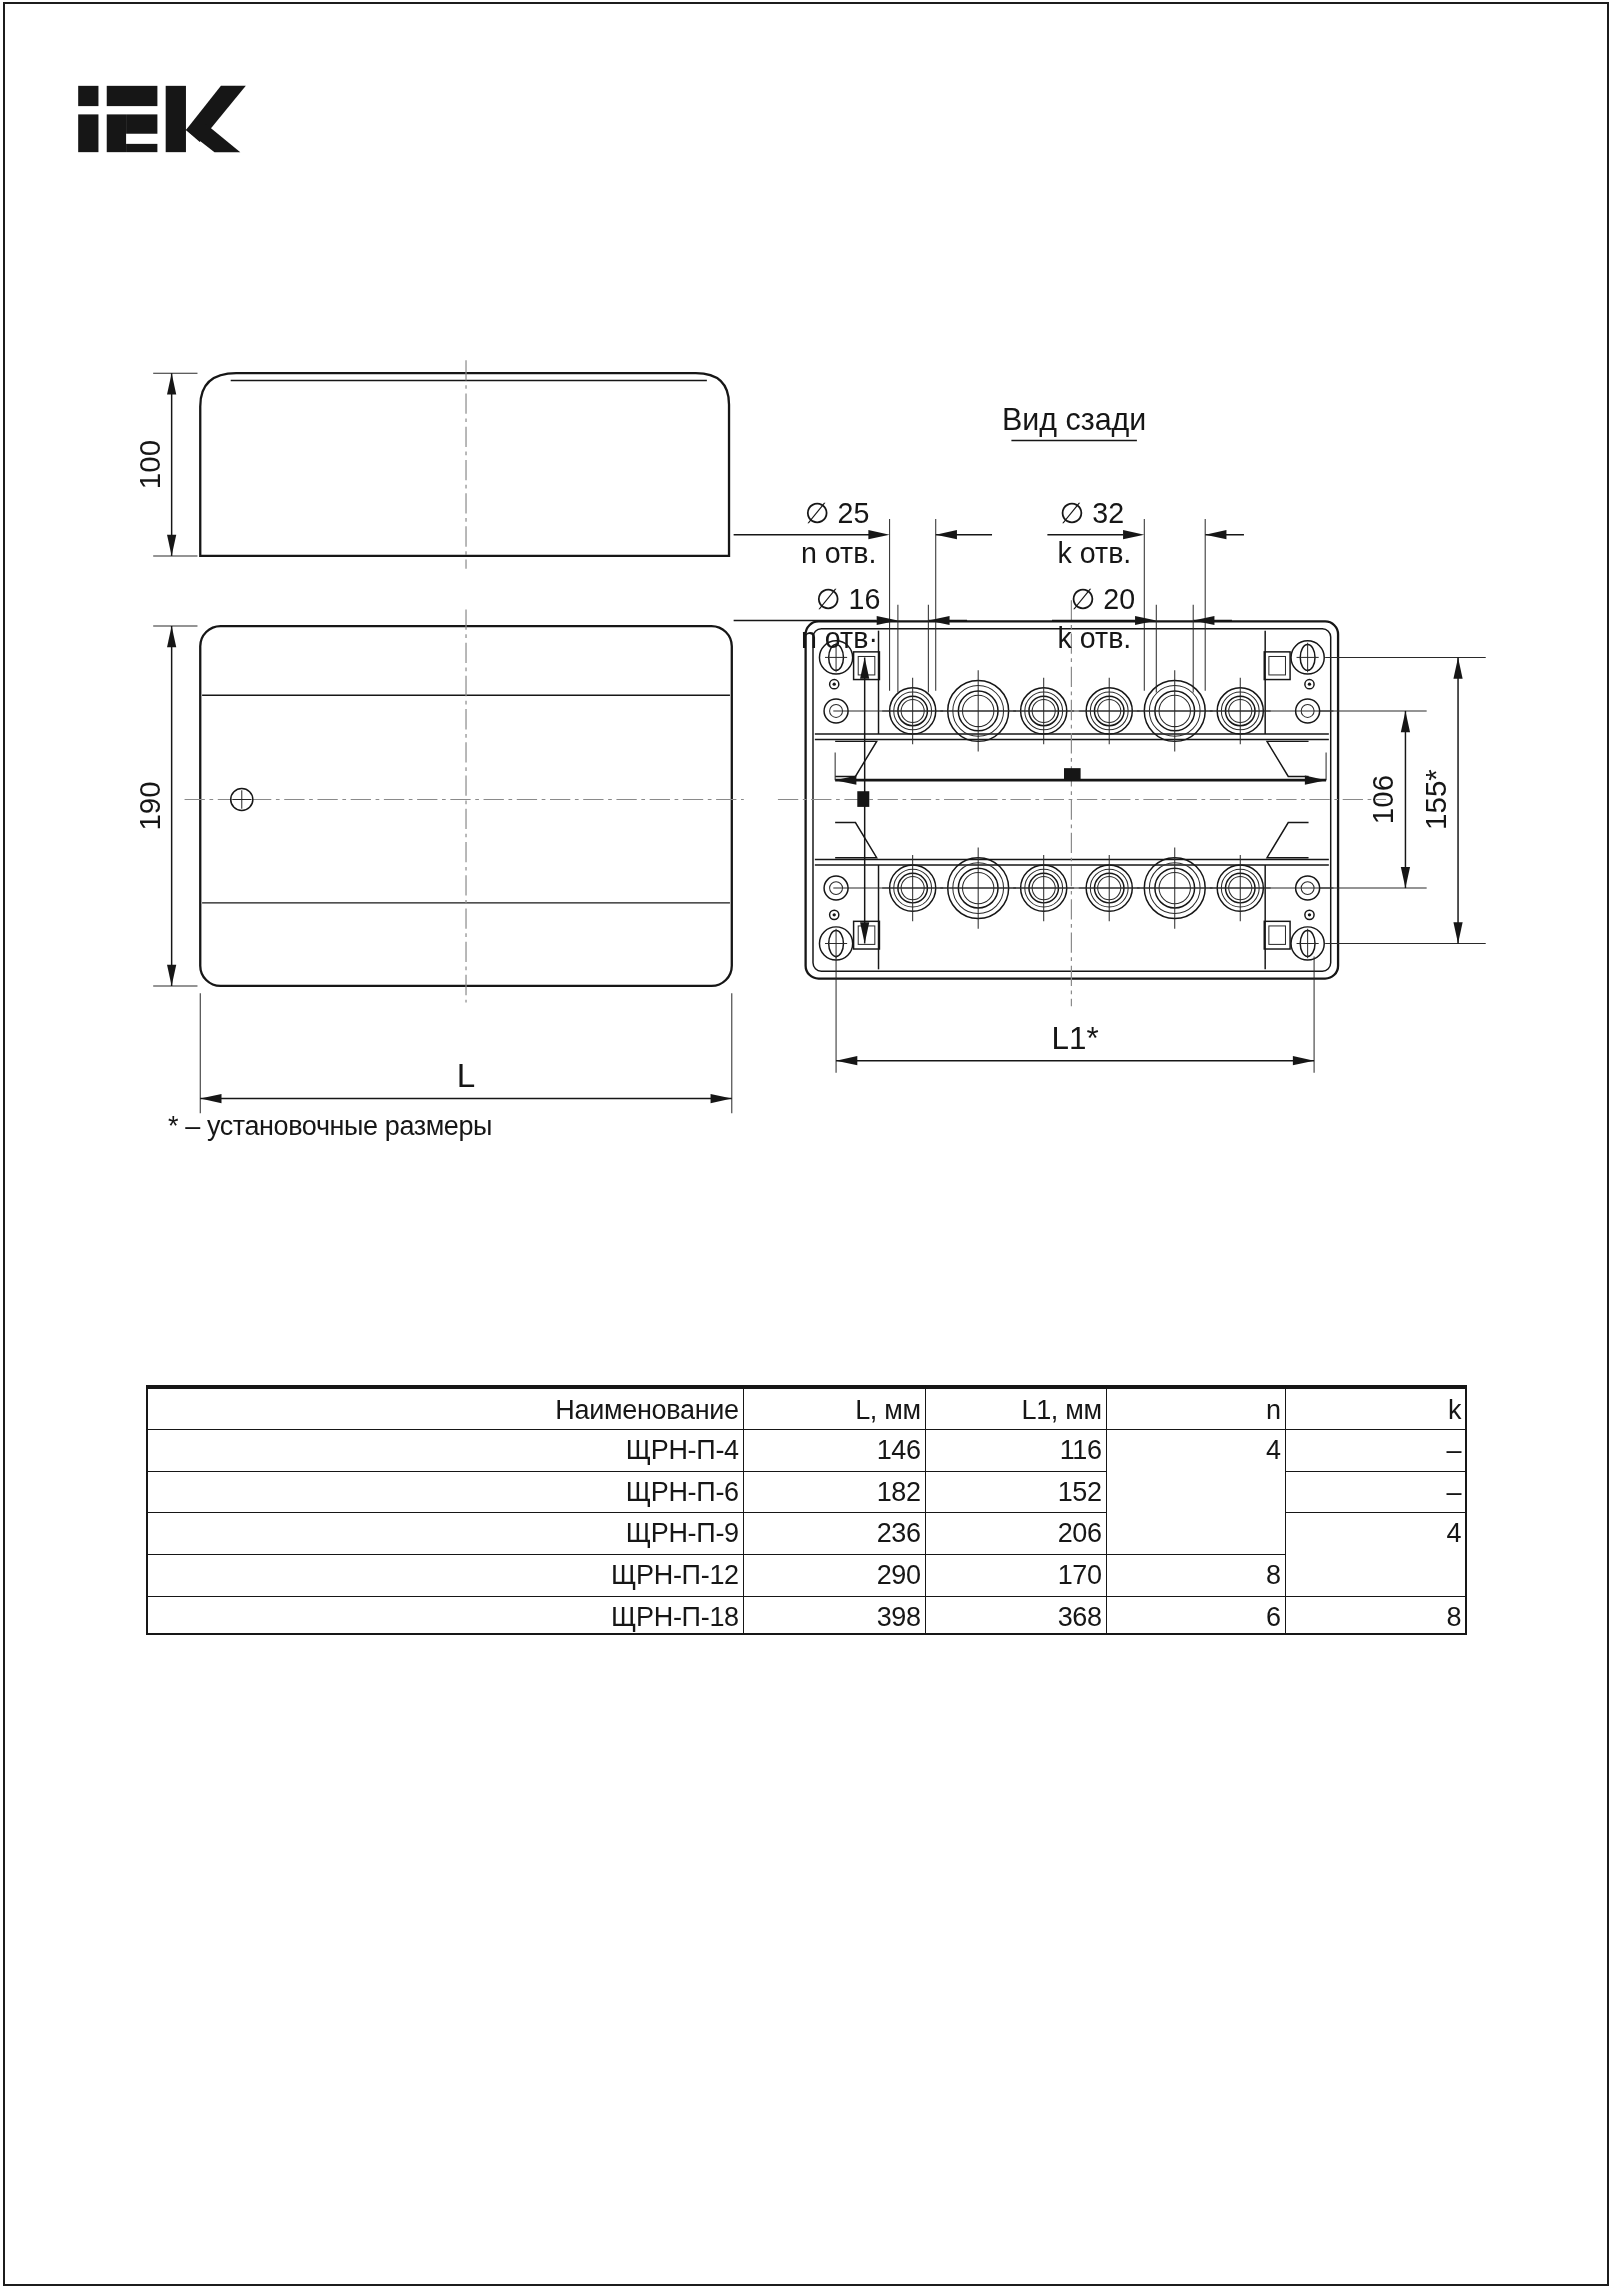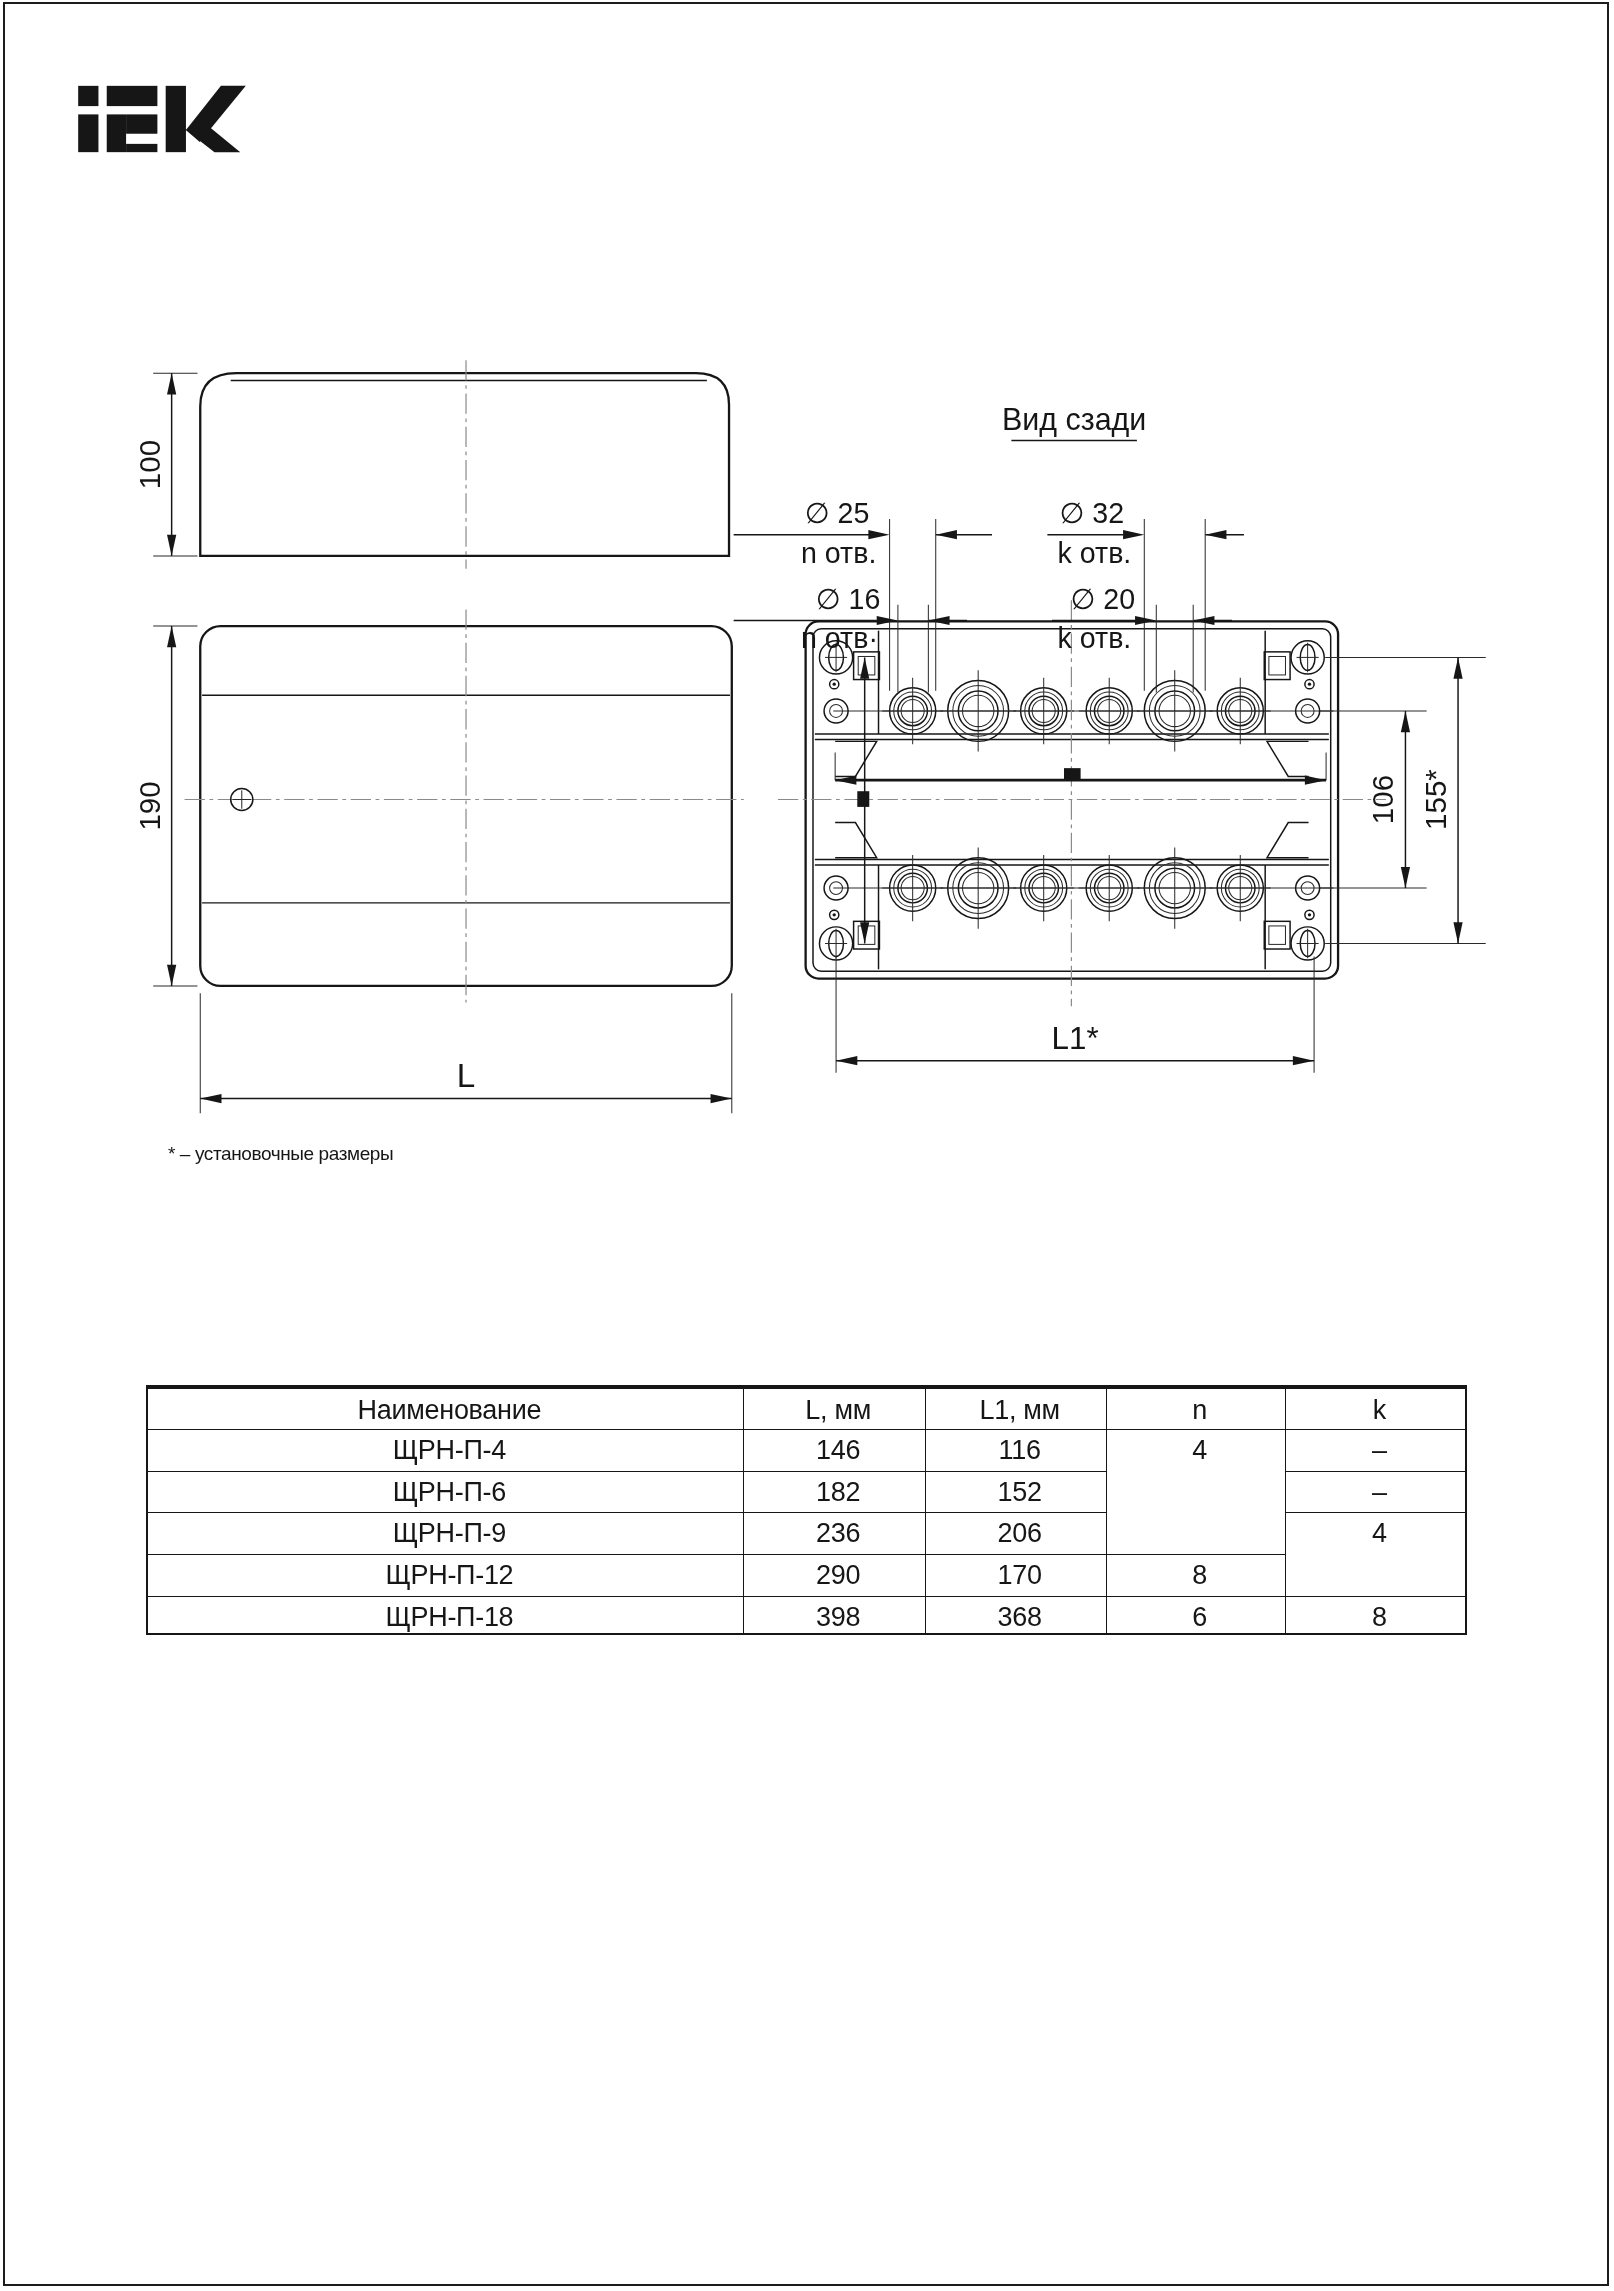--- a/index.html
+++ b/index.html
@@ -2,26 +2,26 @@
 <html style="font-size:14.8px"><head>
 <meta charset="utf-8">
 <style>
   html,body{margin:0;padding:0;background:#e8e8e8;}
   .page{position:relative;width:1614px;height:2292px;background:#ffffff;
         font-family:"Liberation Sans",sans-serif;color:#161616;overflow:hidden;}
   .page-frame{position:absolute;left:2.8px;top:1.8px;width:1606px;height:2284px;
         border:2.3px solid #1c1c1c;box-sizing:border-box;pointer-events:none;}
   .logo{position:absolute;left:76px;top:84px;}
   .figure-svg{position:absolute;left:0;top:351px;}
-  .footnote{position:absolute;left:168px;top:1111px;font-size:19px;letter-spacing:-0.4px;margin-top:32px;}
+  .footnote{position:absolute;left:168px;top:1111px;font-size:27px;letter-spacing:-0.4px;}
   .caption{position:absolute;left:173px;top:1231px;font-size:28px;letter-spacing:-0.6px;white-space:nowrap;}
   table.spec{position:absolute;left:146px;top:1385px;width:1319px;border-collapse:collapse;
         table-layout:fixed;font-size:27px;letter-spacing:-0.3px;}
   table.spec{border:2.3px solid #161616;border-top:4.6px solid #161616;}
-  table.spec th,table.spec td{border:1.8px solid #161616;text-align:center;vertical-align:top;
+  table.spec th,table.spec td{border:1.8px solid #161616;text-align:right;vertical-align:top;
         padding:5.5px 3.7px 0 12px;font-weight:normal;line-height:1.15;overflow:hidden;margin-top:32px;}
   tr.hrow{height:42px;} tr.r1{height:42px;padding-left:33px;} tr.r2{height:41px;padding-left:8px;} tr.r3{height:42px;}
   tr.r4{height:42px;} tr.r5{height:32px;}
   svg text{fill:#161616;stroke:none;font-family:"Liberation Sans",sans-serif;}
   .ln{stroke:#161616;stroke-width:1.6;fill:none;}
   .ln2{stroke:#161616;stroke-width:2.5;fill:none;}
   .lnh{stroke:#161616;stroke-width:3;fill:none;}
   .thin{stroke:#2a2a2a;stroke-width:1.1;fill:none;}
   .cl{stroke:#8a8a8a;stroke-width:1.3;fill:none;stroke-dasharray:22 5 4 5;}
   .ar{fill:#161616;stroke:none;}

